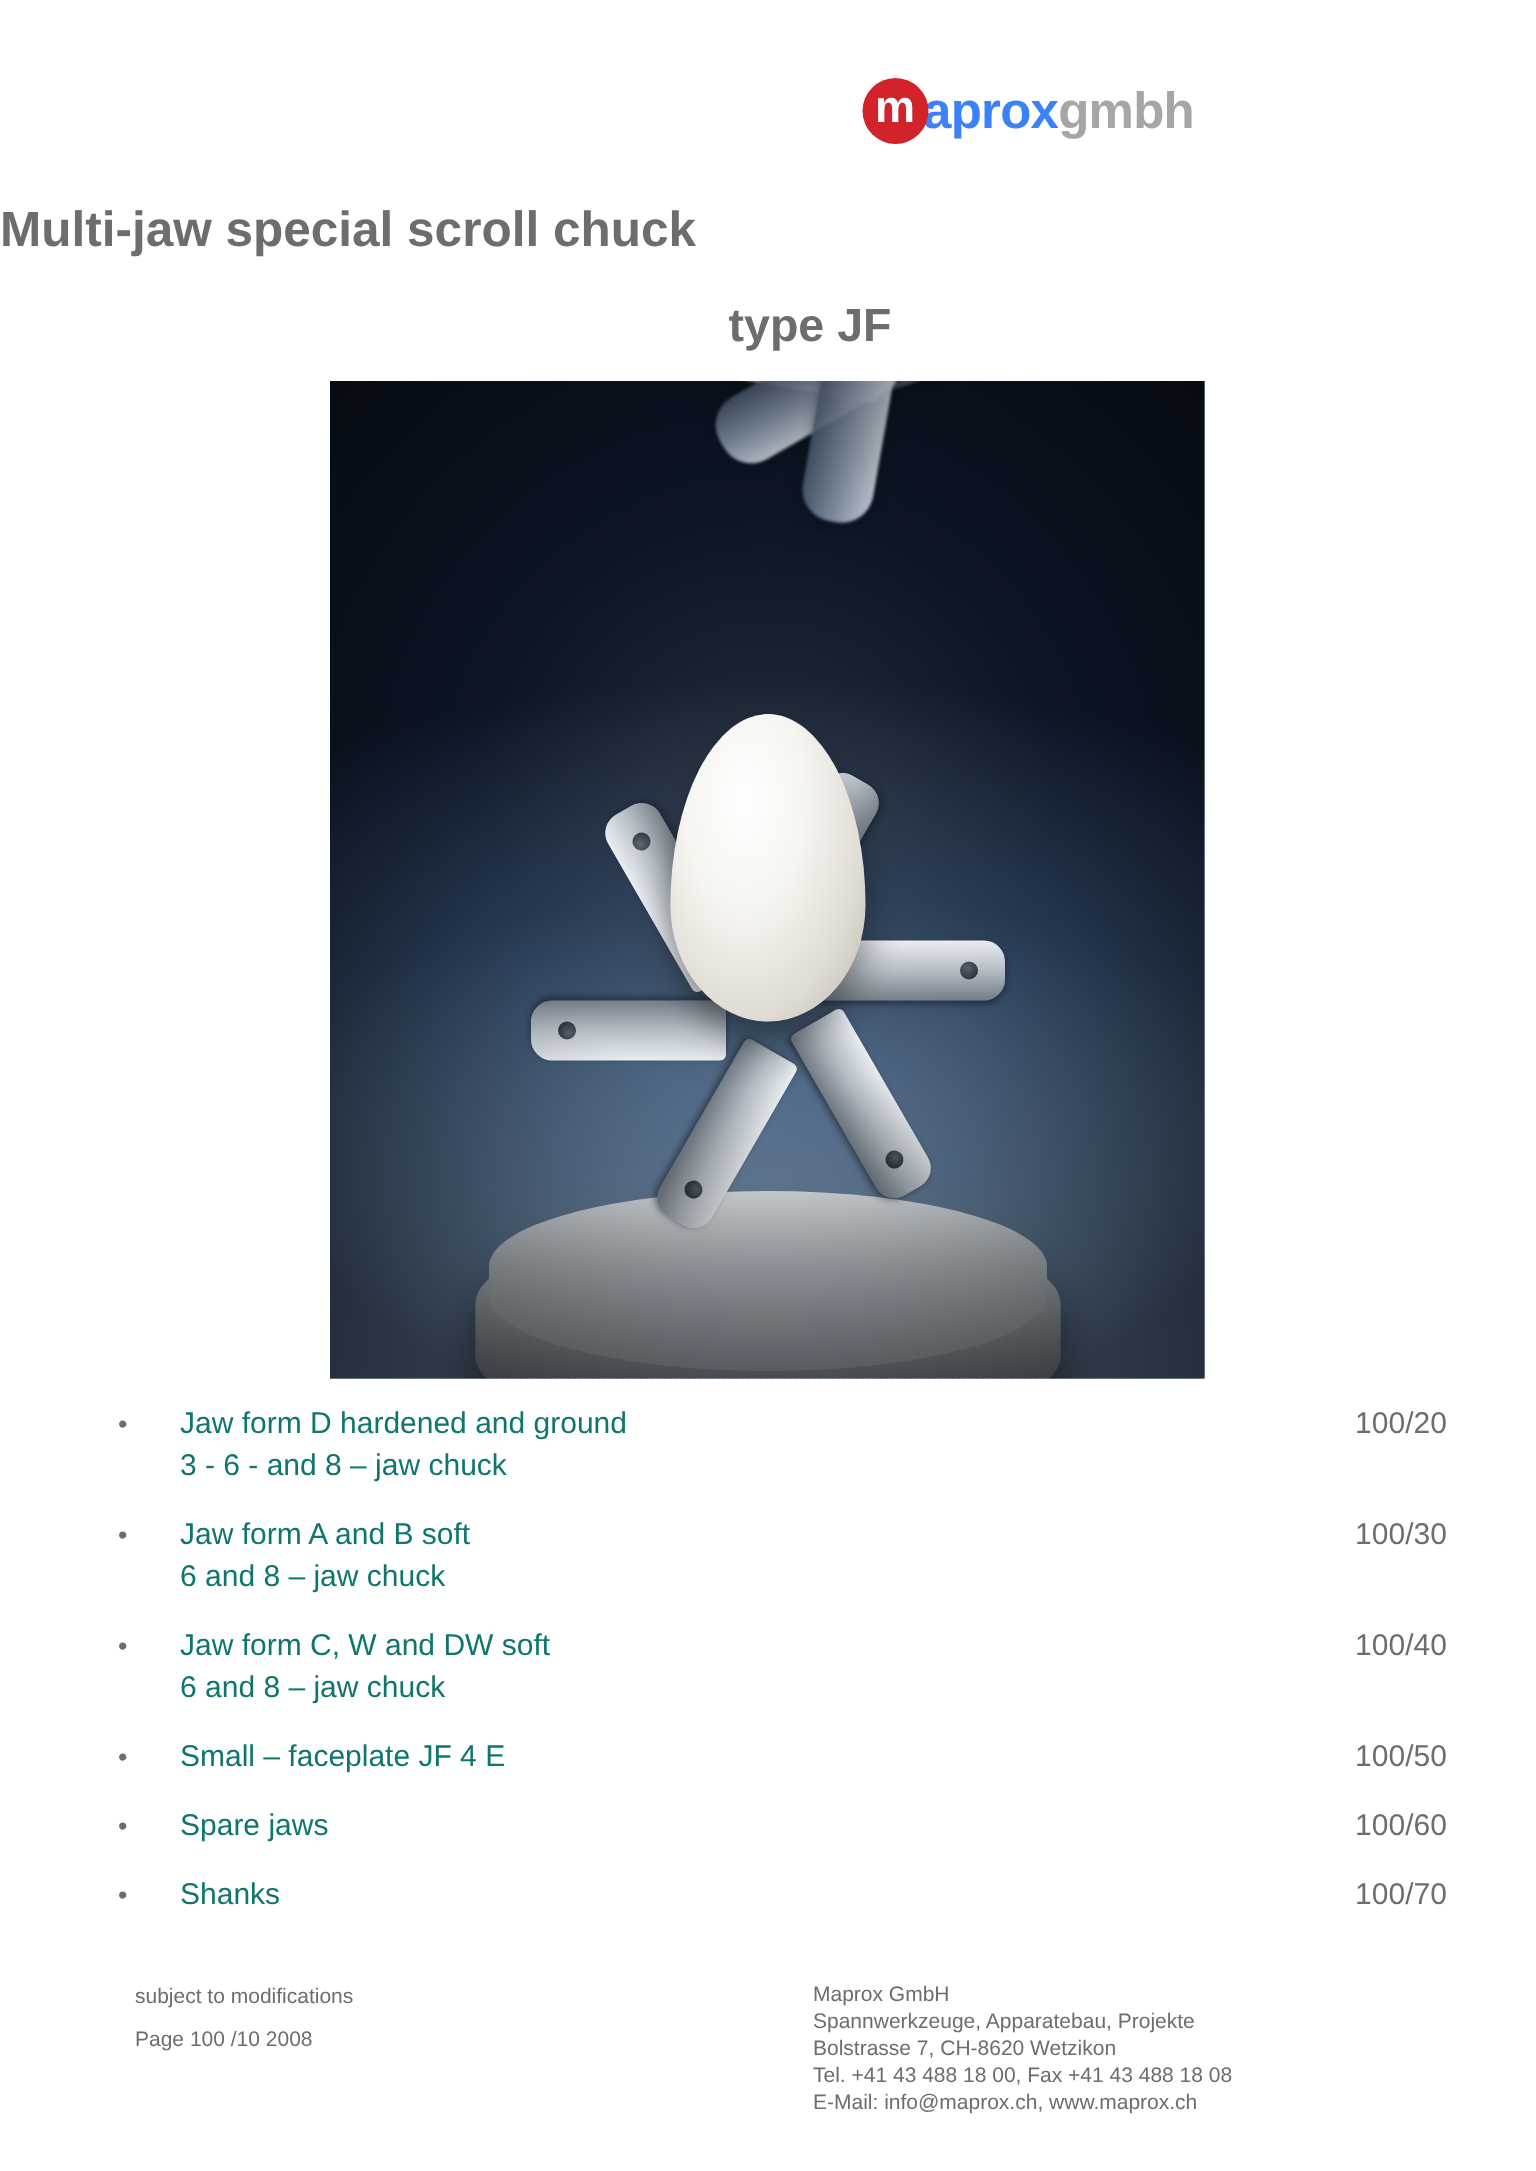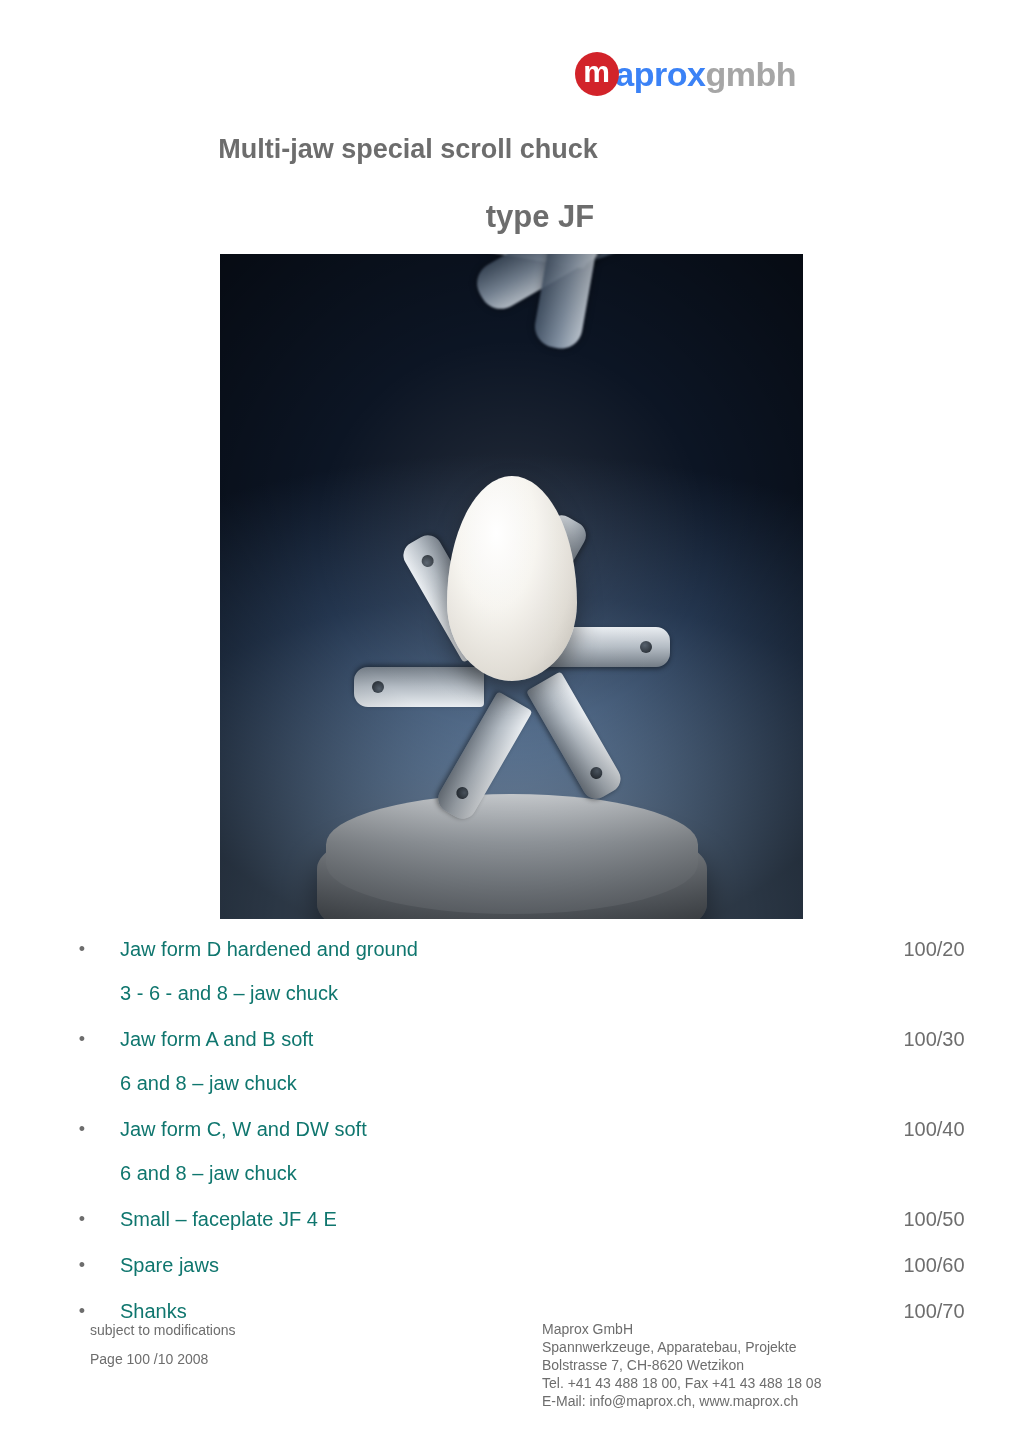--- a/index.html
+++ b/index.html
@@ -58,22 +58,21 @@
   .logo-grey {
     color: #a6a6a6;
   }
 
   
   .title-1 {
     position: absolute;
     top: 134px;
     left: 0;
     width: 816px;
-    text-align: center;
-    font-size: 27px;
+    font-size: 33px;
     font-weight: bold;
     color: #6d6d6d;
   }
   .title-2 {
     position: absolute;
     top: 199px;
     left: 0;
     width: 1024px;
     text-align: center;
     font-size: 31px;
@@ -222,21 +221,20 @@
   .row-text {
     flex: 1 1 auto;
     font-size: 20px;
     line-height: 28px;
     color: #0f766e;
   }
   .row-text .sub {
     display: block;
     font-size: 20px;
     line-height: 28px;
-    margin-top: 16px;
   }
   .row-code {
     flex: 0 0 180px;
     text-align: center;
     font-size: 20px;
     line-height: 28px;
     color: #6d6d6d;
     padding-left: 8px;
   }
 

